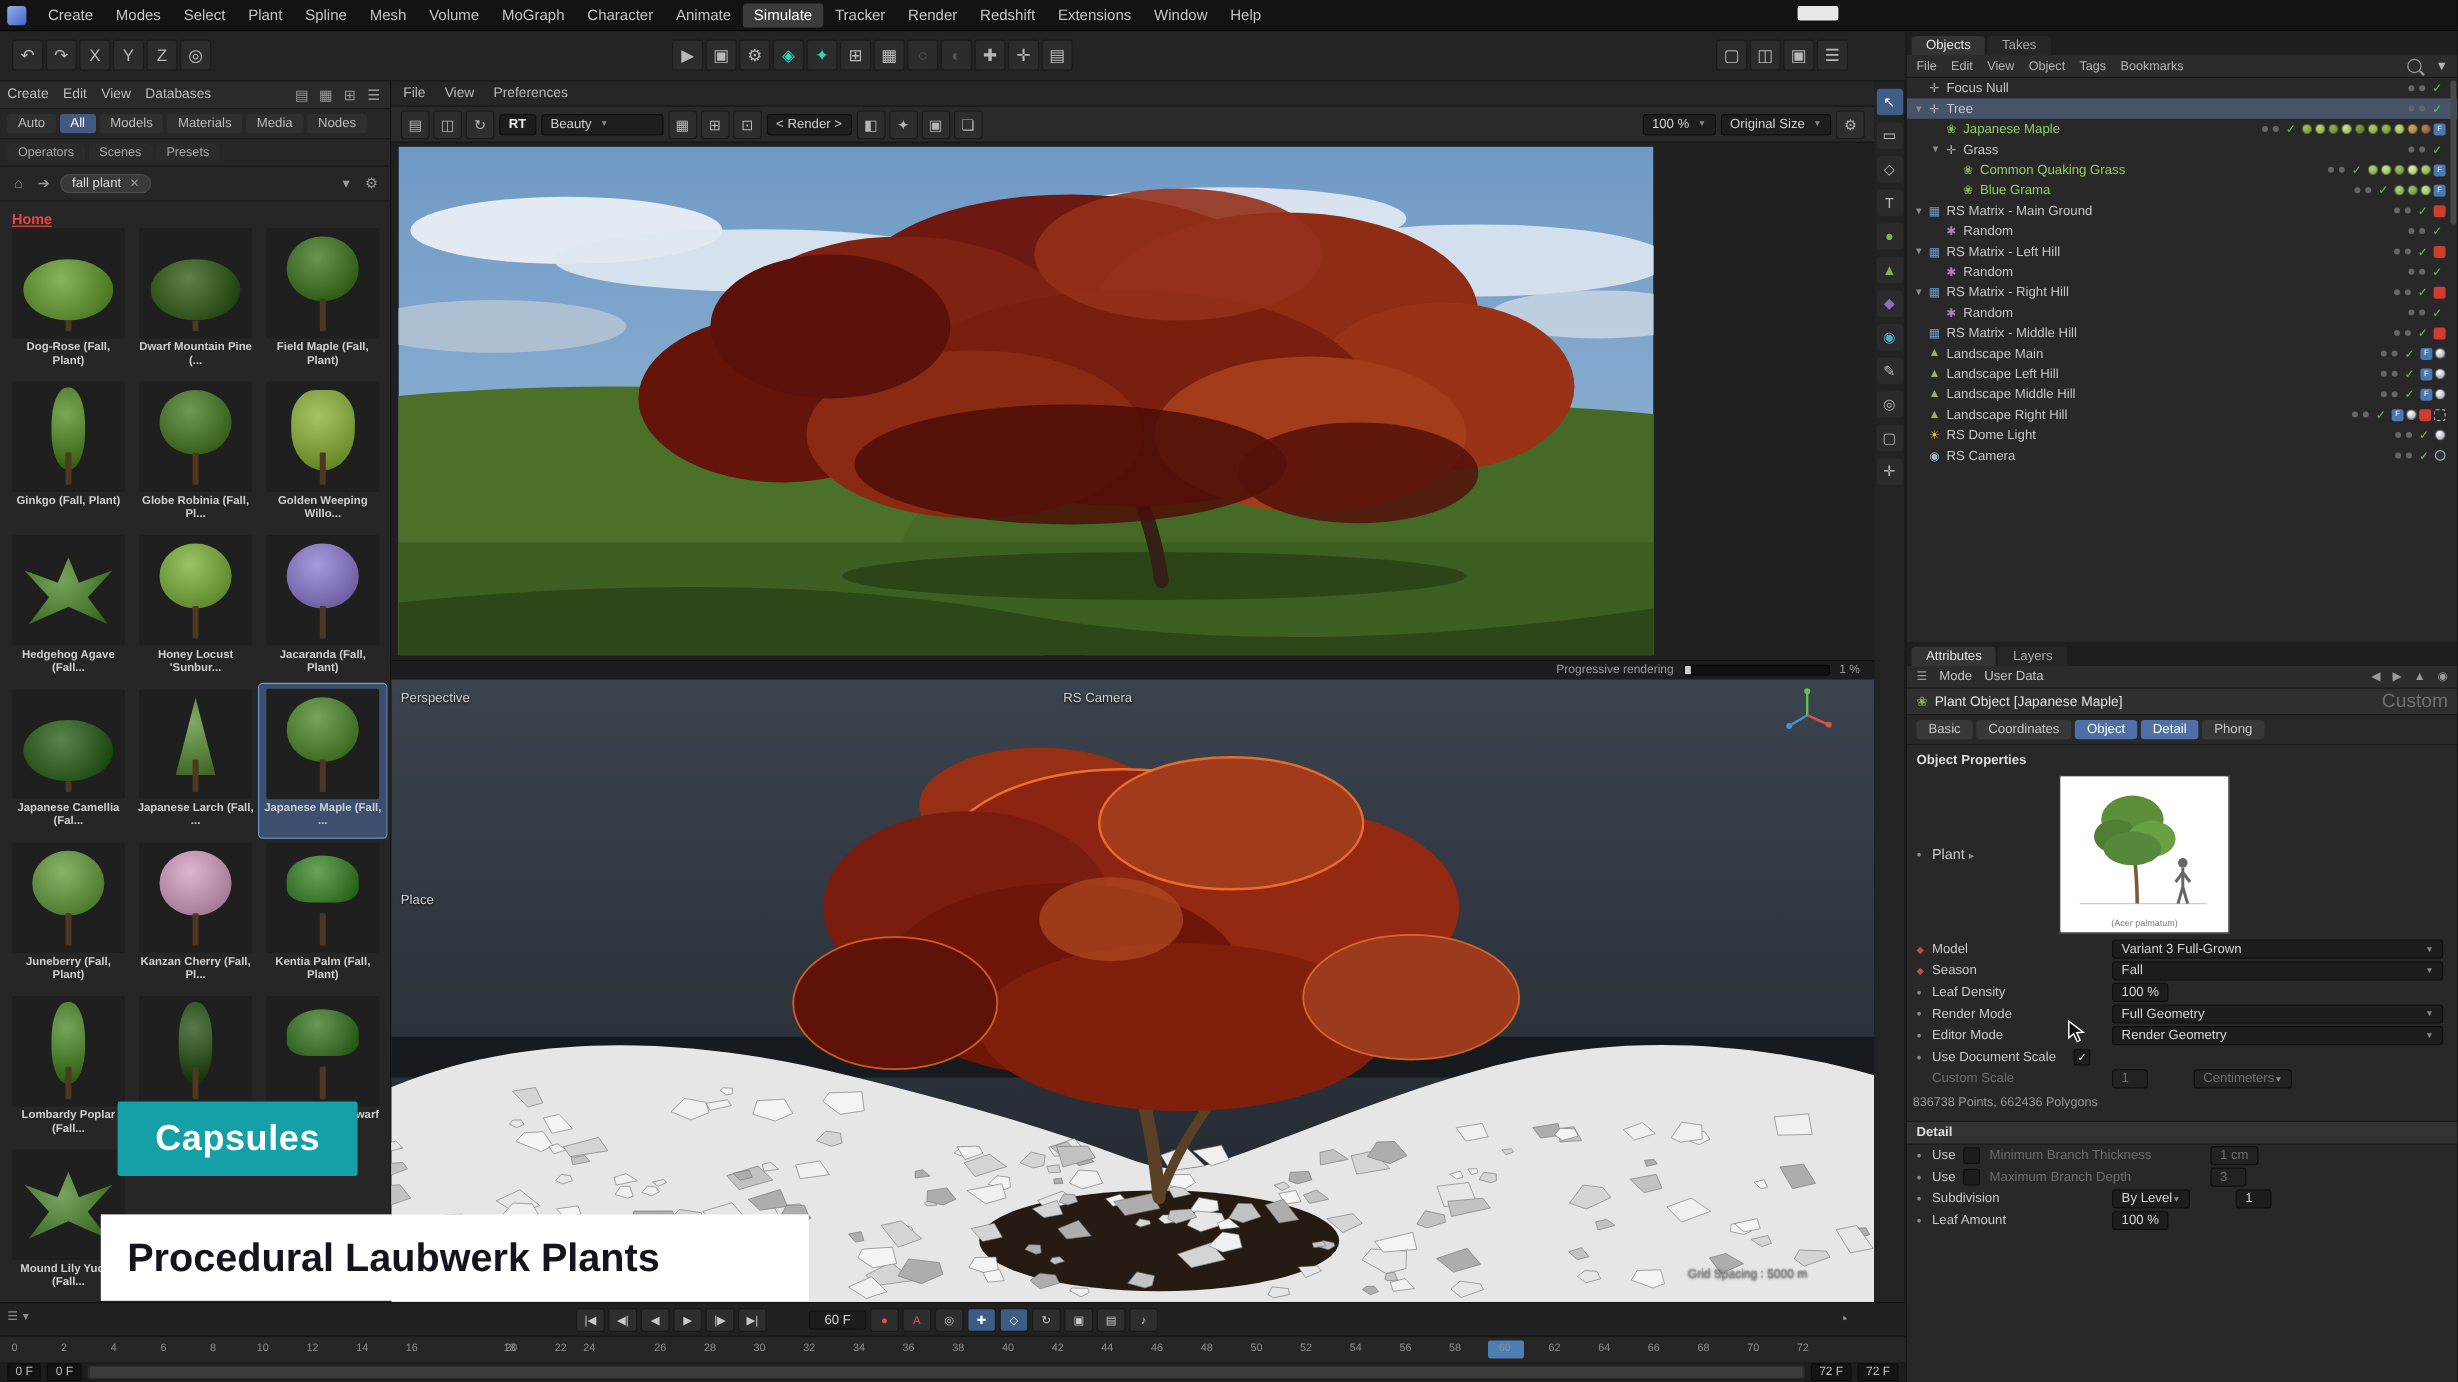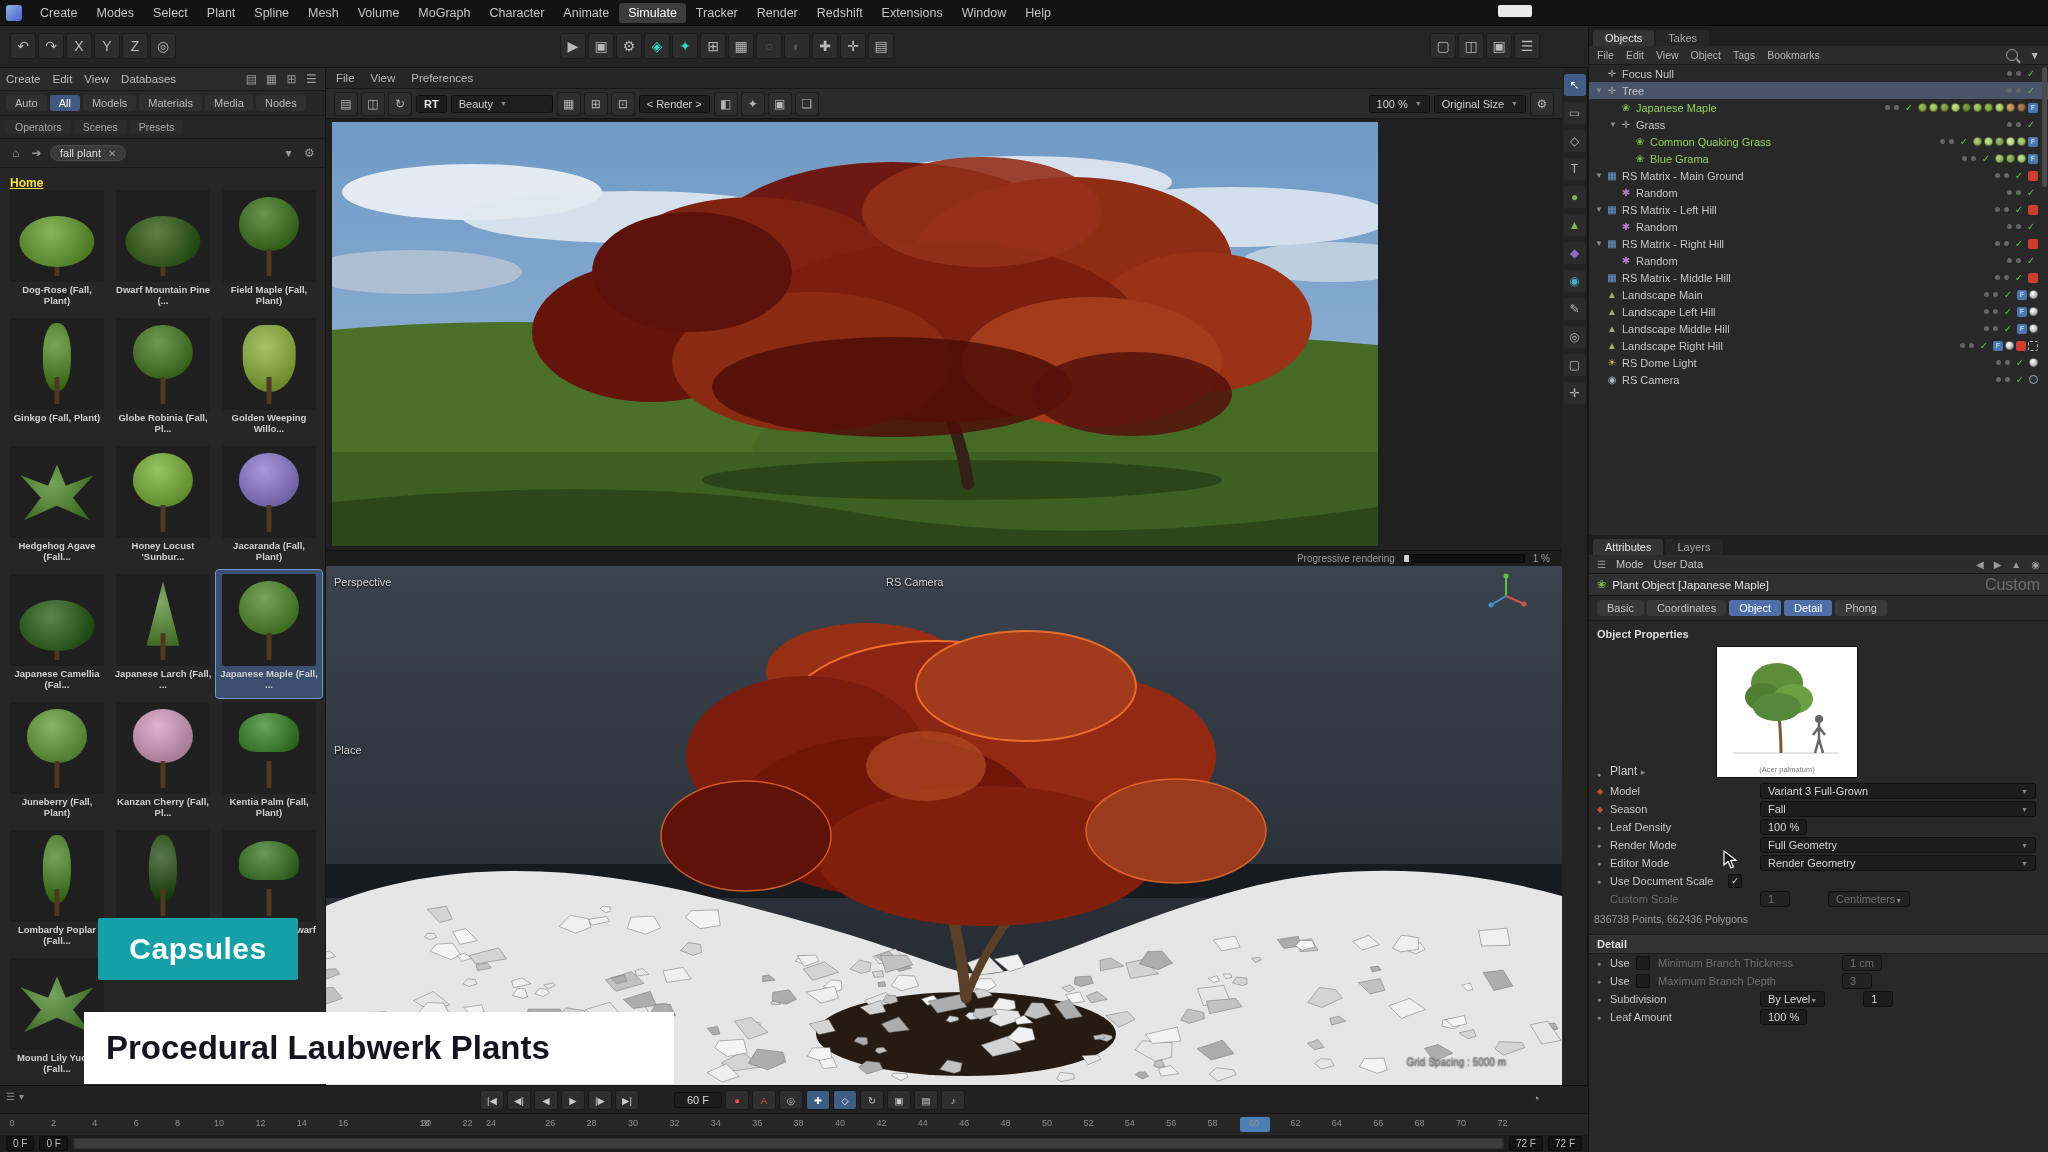--- a/index.html
+++ b/index.html
@@ -29,21 +29,21 @@
   .lp-row1 .sp{flex:1;}
   .lp-ic{color:#9a9a9a;font-size:12px;width:15px;text-align:center;}
   .lp-tabs{height:24px;display:flex;align-items:center;gap:3px;padding:0 6px;border-bottom:1px solid #1a1a1a;}
   .lp-tab{padding:2px 9px;border-radius:3px;background:#2f2f2f;color:#bbb;font-size:11px;}
   .lp-tab.active{background:#44597f;color:#fff;}
   .lp-subtabs{height:22px;display:flex;align-items:center;gap:3px;padding:0 6px;border-bottom:1px solid #1a1a1a;}
   .lp-subtab{padding:1px 9px;border-radius:3px;background:#2b2b2b;color:#a8a8a8;font-size:10.5px;}
   .lp-search{height:28px;display:flex;align-items:center;gap:6px;padding:0 8px;border-bottom:1px solid #1a1a1a;}
   .chip{display:flex;align-items:center;gap:7px;background:#3a3a3a;border:1px solid #4a4a4a;border-radius:10px;padding:1px 9px;font-size:11px;color:#ddd;}
   .chip .x{color:#999;font-size:10px;}
-  .lp-home{padding:8px 10px 2px;font-size:12px;color:#fde047;font-weight:bold;text-decoration:underline;}
+  .lp-home{padding:8px 10px 2px;font-size:12px;color:#ef4444;font-weight:bold;text-decoration:underline;}
   #asset-grid{position:absolute;left:4px;top:118px;right:2px;bottom:0;display:flex;flex-wrap:wrap;align-content:flex-start;overflow:hidden;}
   .cell{width:106px;height:128px;box-sizing:border-box;padding:4px 4px 0;border-radius:3px;display:flex;flex-direction:column;align-items:center;}
   .cell.selected{background:#3c4f6e;outline:1px solid #6f9bd4;}
   .thumb{width:94px;height:92px;background:#1f1f1f;border-radius:2px;position:relative;overflow:hidden;flex:none;}
   .canopy{position:absolute;left:50%;top:8%;width:64%;height:58%;transform:translateX(-50%);border-radius:50%;}
   .trunk{position:absolute;left:50%;bottom:6%;width:5px;height:30%;transform:translateX(-50%);background:#4e3822;border-radius:1px;}
   .thumb.tall .canopy{width:30%;height:74%;top:5%;border-radius:45%;}
   .thumb.bush .canopy{width:80%;height:56%;top:28%;}
   .thumb.bush .trunk{height:10%;}
   .thumb.conifer .canopy{clip-path:polygon(50% 0,82% 100%,18% 100%);border-radius:0;height:70%;width:55%;}
@@ -113,21 +113,21 @@
   .bullet.red{color:#c74a3a;font-size:8px;}
   .plabel{width:118px;color:#c9c9c9;flex:none;white-space:nowrap;}
   .dim-t{color:#6f6f6f !important;}
   .pctrl{display:flex;align-items:center;gap:6px;flex:1;padding-right:12px;}
   .vbox{background:#1d1d1d;border:1px solid #101010;border-radius:3px;padding:1px 7px;font-size:11px;color:#d6d6d6;min-width:30px;box-sizing:border-box;margin-left:32px;}
   .vbox.wide{flex:1;display:flex;justify-content:space-between;align-items:center;}
   .vbox.dim{color:#6f6f6f;background:#222;}
   .arrow{color:#8a8a8a;font-size:7px;}
   .chk{width:12px;height:12px;background:#1d1d1d;border:1px solid #0f0f0f;border-radius:2px;display:flex;align-items:center;justify-content:center;font-size:9px;color:#eee;flex:none;}
   .stats{padding:5px 8px 5px 5px;color:#9a9a9a;font-size:10.5px;}
-  #plant-row{display:flex;align-items:flex-end;padding:3px 8px 4px;}
+  #plant-row{display:flex;align-items:center;padding:3px 8px 4px;}
   #pthumb{width:140px;height:130px;background:#fff;border:1px solid #0c0c0c;position:relative;margin-left:4px;flex:none;}
   #pthumb .cap{position:absolute;left:0;right:0;bottom:3px;text-align:center;font-size:7.5px;color:#777;}
   .dlabel{width:152px;flex:none;white-space:nowrap;}
   .use-t{width:26px;flex:none;}
 
   
   #transport{position:absolute;left:0;top:1085px;width:1588px;height:28px;background:#212121;border-top:1px solid #101010;box-sizing:border-box;}
   #tp-left{position:absolute;left:6px;top:5px;display:flex;gap:4px;align-items:center;color:#8a8a8a;font-size:10px;}
   #tp-center{position:absolute;left:480px;top:4px;display:flex;align-items:center;gap:3px;}
   #tp-right{position:absolute;left:1532px;top:5px;color:#9a9a9a;font-size:13px;}

